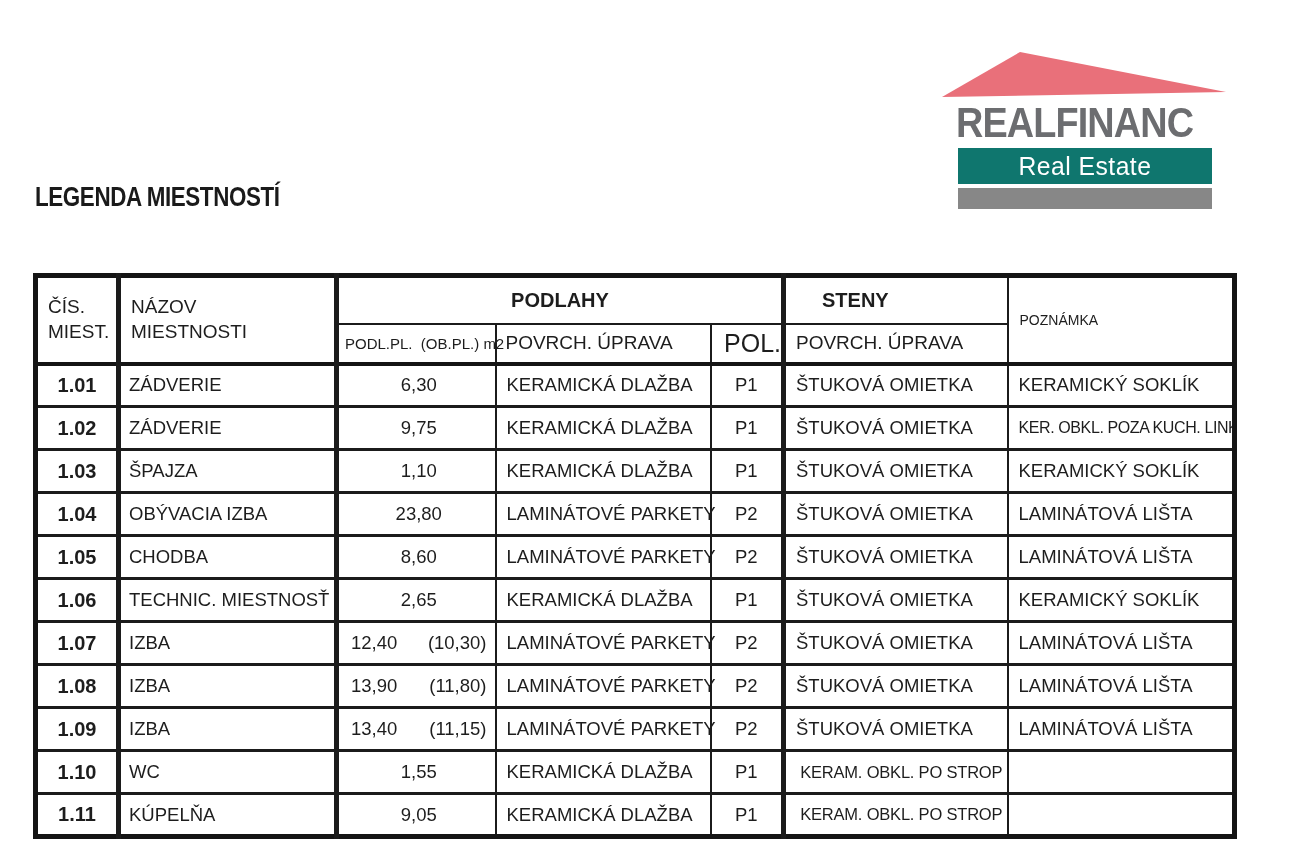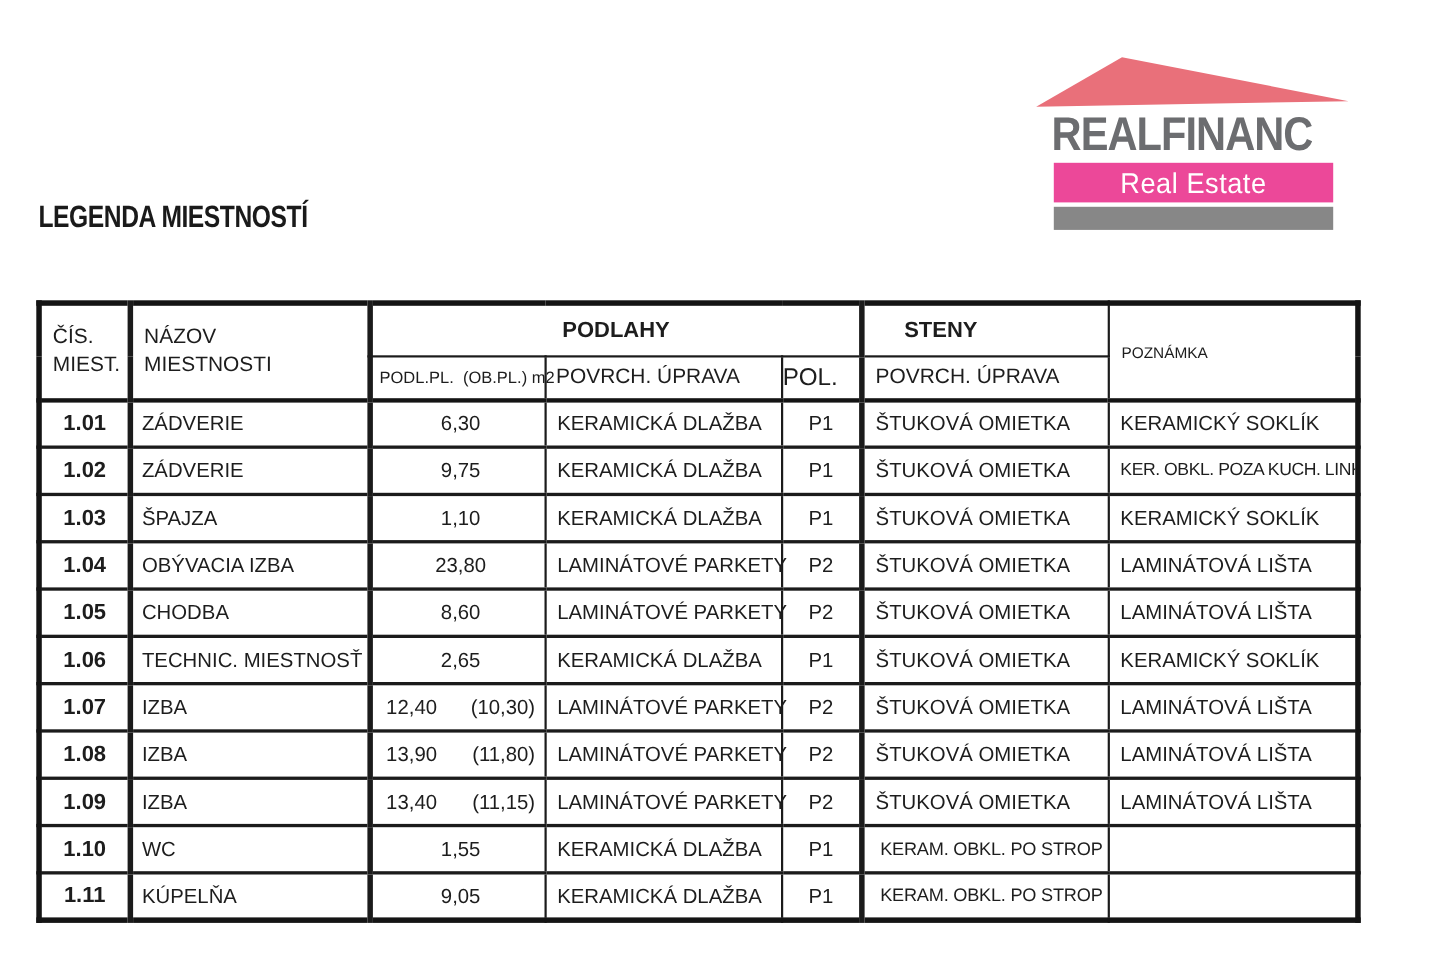--- a/index.html
+++ b/index.html
@@ -41,21 +41,21 @@
   thead tr.sub-row th, thead th[rowspan] { border-bottom:4px solid #141414; }
 
   
   th.h-room-no, th.h-room-name { text-align:left; padding-left:10px; font-size:19px; }
   th.h-room-no div, th.h-room-name div { line-height:1.3; }
   th.h-floors, th.h-walls { font-size:20px; font-weight:bold; }
   th.h-floors { text-align:center; }
   th.h-walls  { text-align:left; padding-left:36px; }
   th.h-area   { font-size:15px; text-align:center; padding-left:6px; white-space:pre; }
   th.h-surface { font-size:19px; text-align:left; padding-left:9px; }
-  th.h-pol     { font-size:22px; text-align:left; }
+  th.h-pol     { font-size:25px; text-align:right; }
   th.h-walls-surface { font-size:19px; text-align:left; padding-left:10px; }
   th.h-note    { font-size:14px; text-align:left; padding-left:11px; }
 
   
   td.c-no      { font-size:20px; font-weight:bold; text-align:center; }
   td.c-name    { font-size:18.5px; text-align:left; padding-left:8px; white-space:nowrap; }
   td.c-area    { font-size:18.5px; }
   td.c-area .area-wrap { display:flex; justify-content:center; padding:0 8px 0 12px; }
   td.c-area .area-wrap.dual { justify-content:space-between; }
   td.c-surface { font-size:18.5px; text-align:left; padding-left:10px; white-space:nowrap; }
@@ -71,21 +71,21 @@
 
 <div id="page">
 
   <div class="doc-title">LEGENDA MIESTNOSTÍ</div>
 
   <div class="logo">
     <svg class="logo-roof" viewBox="0 0 290 52" preserveAspectRatio="none">
       <polygon points="2,49 80,4 286,44" fill="#e9707a"></polygon>
     </svg>
     <div class="logo-name">REALFINANC</div>
-    <div class="logo-banner" style="background:#ec4899;">
+    <div class="logo-banner" style="background:#0f766e;">
       <span>Real Estate</span>
     </div>
     <div class="logo-bar" style="background:#878787;"></div>
   </div>
 
   <table class="rooms">
     <colgroup>
       <col style="width:83px">
         <col style="width:218px">
         <col style="width:159px">

